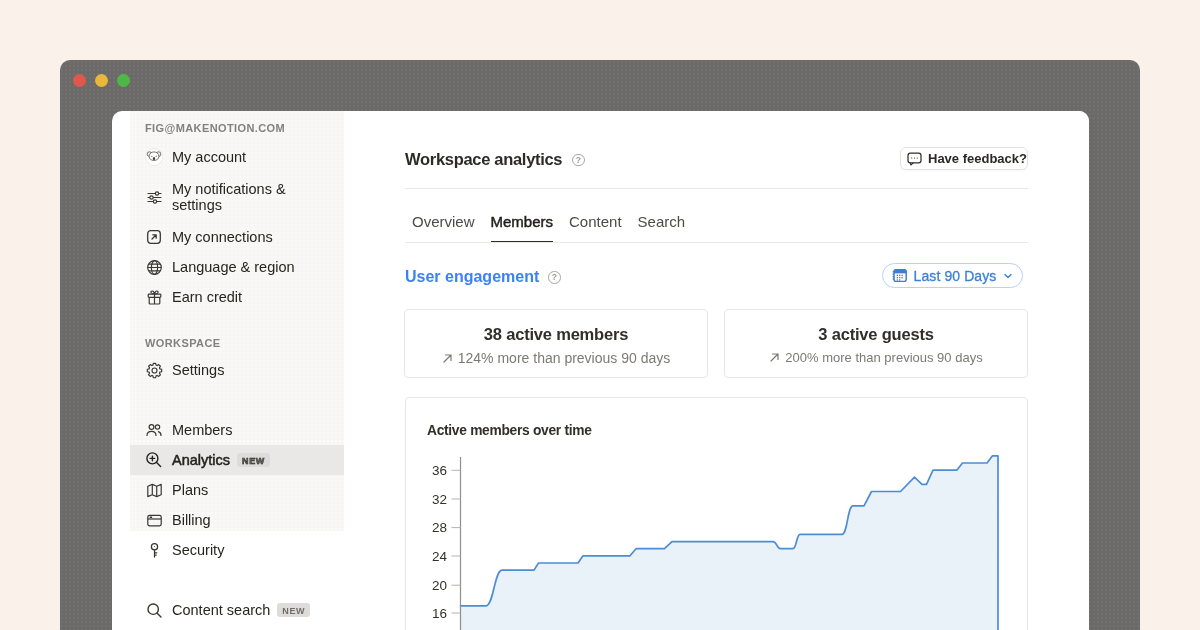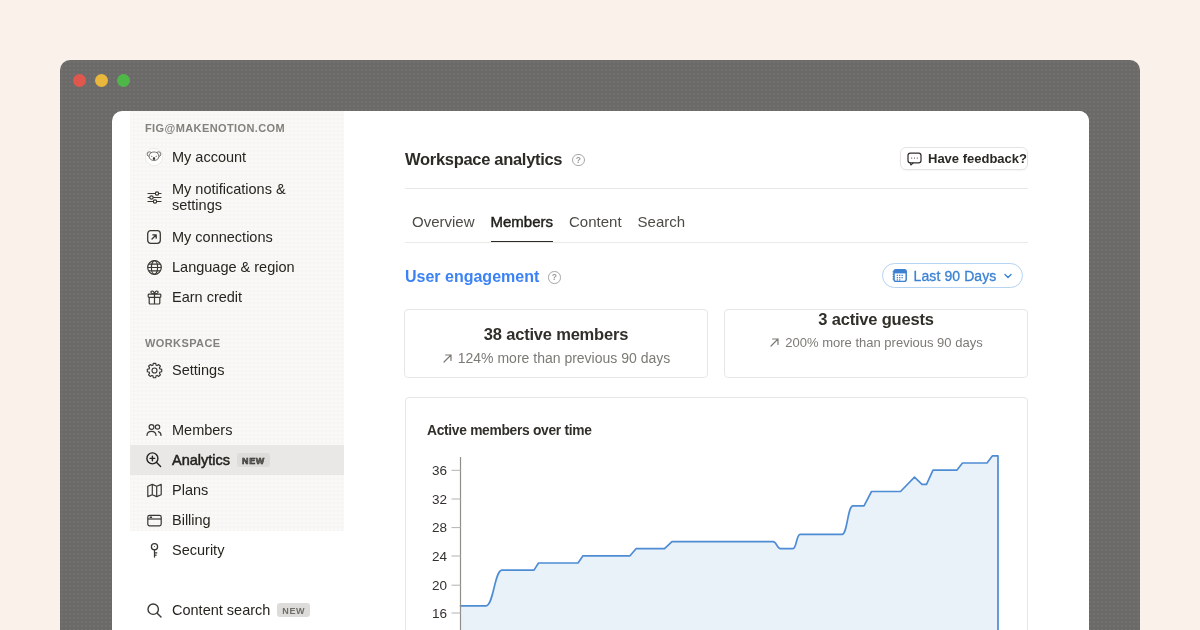--- a/index.html
+++ b/index.html
@@ -171,21 +171,21 @@
         </svg>
     </div>
 
     <div class="card" style="left:60px; top:198px; width:304px; height:69px;">
       <div style="margin-top:15px; font-size:16.5px; font-weight:bold; color:#302f2a; letter-spacing:-0.2px;">38 active members</div>
       <div style="margin-top:5.5px; font-size:14px; color:#7b7a75;"><svg width="11" height="11" viewBox="0 0 11 11" style="vertical-align:-1px; margin-right:5px;" fill="none" stroke="#7b7a75" stroke-width="1.2" stroke-linecap="round" stroke-linejoin="round">
             <path d="M2 9 L9 2 M3.6 2h5.4v5.4"></path>
           </svg>124% more than previous 90 days</div>
     </div>
     <div class="card" style="left:380px; top:198px; width:304px; height:69px;">
-      <div style="font-size:16.5px; font-weight:bold; color:#302f2a; letter-spacing:-0.2px;">3 active guests</div>
+      <div style="margin-top:15px; font-size:16.5px; font-weight:bold; color:#302f2a; letter-spacing:-0.2px;">3 active guests</div>
       <div style="margin-top:5.5px; font-size:13px; color:#7b7a75;"><svg width="11" height="11" viewBox="0 0 11 11" style="vertical-align:-1px; margin-right:5px;" fill="none" stroke="#7b7a75" stroke-width="1.2" stroke-linecap="round" stroke-linejoin="round">
             <path d="M2 9 L9 2 M3.6 2h5.4v5.4"></path>
           </svg>200% more than previous 90 days</div>
     </div>
 
     <div class="card" style="left:61px; top:286px; width:623px; height:250px; text-align:left;">
       <div style="margin-left:21px; margin-top:25px; font-size:13.8px; font-weight:bold; color:#302f2a; letter-spacing:-0.3px;">Active members over time</div>
       <svg class="icon abs" style="left:0; top:0;" width="623" height="250" viewBox="0 0 623 250">
         <path d="M54.5,207.9L80,207.9C87.5,207.9 88.5,172.1 96,172.1L128,172.1L132.5,165.0L172,165.0L177,157.8L224,157.8L230,150.7L258.5,150.7L266,143.6L367,143.6C370.8,143.6 370.8,150.7 374.5,150.7L387,150.7C390.5,150.7 390.5,136.4 394,136.4L436,136.4C441.5,136.4 441.5,107.8 447,107.8L458,107.8L465.5,93.5L494.5,93.5L508.5,79.2L516,86.4L520.5,86.4L527,72.1L551,72.1L556.5,65.0L581,65.0L586.5,57.8L592,57.8L592,250 L54.5,250 Z" fill="#e9f1f9" stroke="none"></path>
         <path d="M54.5,207.9L80,207.9C87.5,207.9 88.5,172.1 96,172.1L128,172.1L132.5,165.0L172,165.0L177,157.8L224,157.8L230,150.7L258.5,150.7L266,143.6L367,143.6C370.8,143.6 370.8,150.7 374.5,150.7L387,150.7C390.5,150.7 390.5,136.4 394,136.4L436,136.4C441.5,136.4 441.5,107.8 447,107.8L458,107.8L465.5,93.5L494.5,93.5L508.5,79.2L516,86.4L520.5,86.4L527,72.1L551,72.1L556.5,65.0L581,65.0L586.5,57.8L592,57.8L592,250" fill="none" stroke="#4e8cd4" stroke-width="1.7" stroke-linejoin="round" stroke-linecap="round"></path>

